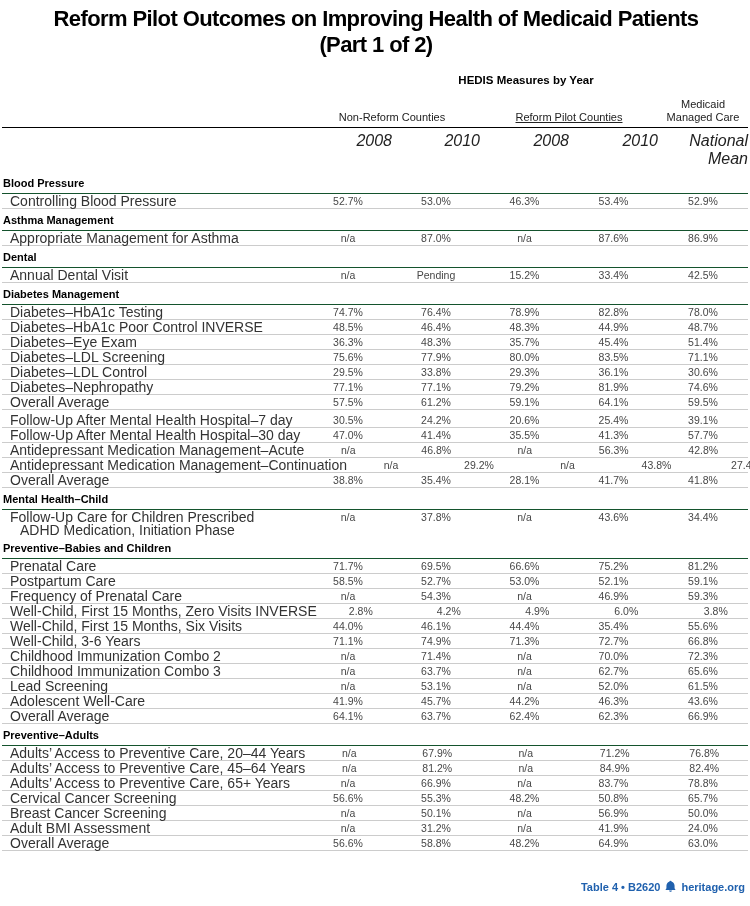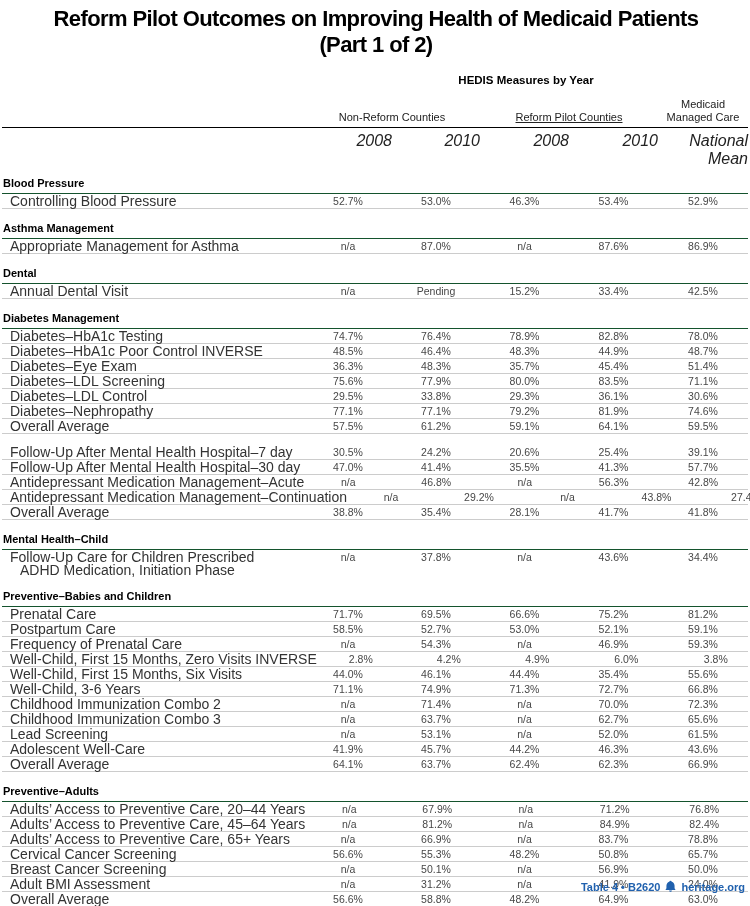--- a/index.html
+++ b/index.html
@@ -42,21 +42,21 @@
   .grp-3 { grid-column: 6 / 7; }
 
   
   .year-row { padding: 4px 0 2px 0; }
   .yr {
     text-align: right; font-style: italic; font-size: 16px; color: #222;
   }
 
   
   .table-body { margin-top: 5px; }
-  .section { margin-top: 11px; }
+  .section { margin-top: 3px; }
   .section:first-child { margin-top: 2px; }
   .sec-head {
     font-size: 11px; font-weight: bold; color: #000;
     padding: 2px 0 4px 1px;
     border-bottom: 1px solid #14532d;
   }
   .row { border-bottom: 1px solid #cccccc; min-height: 14px; }
   .row.two-line { border-bottom: none; }
   .lbl {
     font-size: 14px; color: #333; padding-left: 8px; line-height: 14px;

